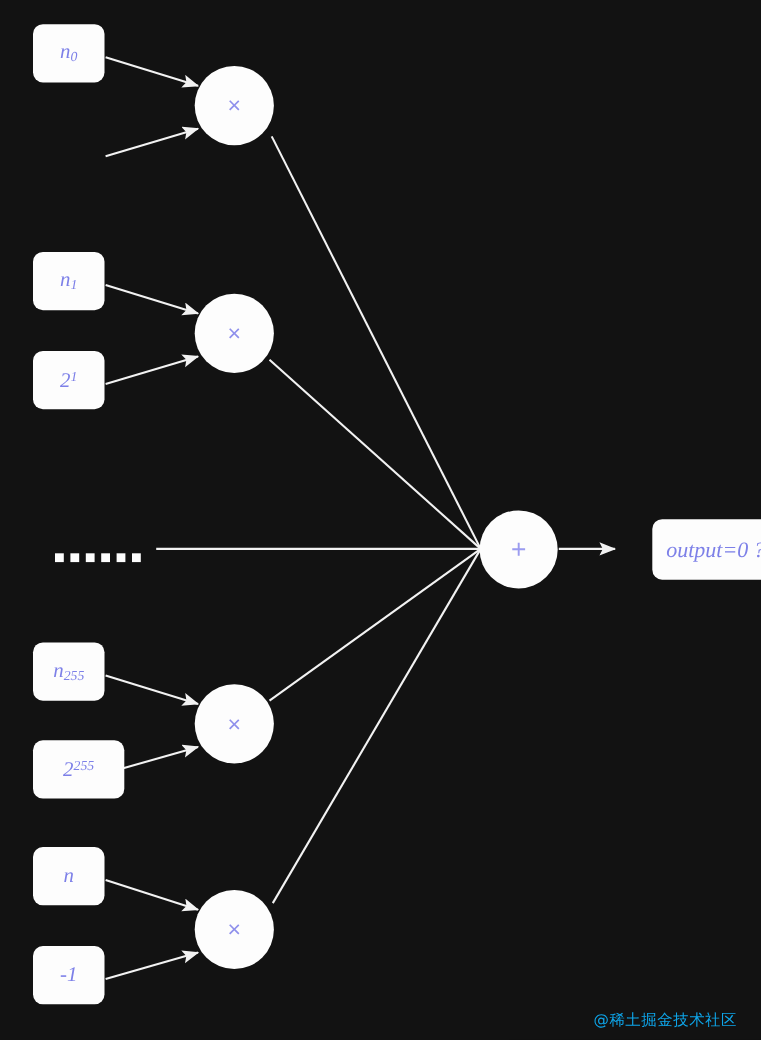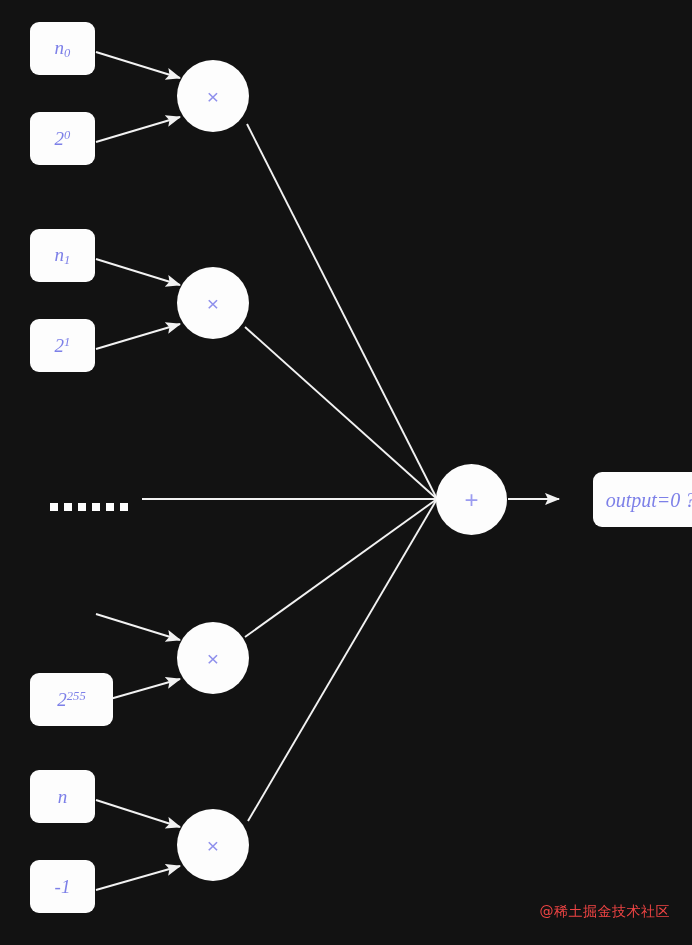--- a/index.html
+++ b/index.html
@@ -97,22 +97,22 @@
     gap: 6px;
   }
   .ellipsis-dots .dot {
     width: 8px;
     height: 8px;
     background: #fdfdfd;
   }
   .watermark {
     position: absolute;
     right: 22px;
-    bottom: 24px;
-    color: #ef4444;
+    bottom: 8px;
+    color: #0ea5e9;
     font-family: "DejaVu Sans", sans-serif;
     font-size: 14px;
     letter-spacing: 0.5px;
     user-select: none;
   }
 </style>
 </head>
 <body>
 
 <div class="canvas">
@@ -147,38 +147,38 @@
       <line x1="508" y1="499" x2="559" y2="499" marker-end="url(#arrow)"></line>
     </g>
   </svg>
 
   <div class="node-box" style="left:30px; top:22px; width:65px; height:53px;">
     <span class="label">
       <span>n</span><sub>0</sub>
     </span>
   </div>
 
-  <div class="node-box" style="left:30px; top:112px; width:65px; height:53px;">
-    <span class="label">
-      <span>2</span><sup>0</sup>
-    </span>
-  </div>
 
   <div class="node-box" style="left:30px; top:229px; width:65px; height:53px;text-align:right;">
     <span class="label">
       <span>n</span><sub>1</sub>
     </span>
   </div>
 
   <div class="node-box" style="left:30px; top:319px; width:65px; height:53px;">
     <span class="label">
       <span>2</span><sup>1</sup>
     </span>
   </div>
 
+  <div class="node-box" style="left:30px; top:584px; width:65px; height:53px;">
+    <span class="label">
+      <span>n</span><sub>255</sub>
+    </span>
+  </div>
 
   <div class="node-box" style="left:30px; top:673px; width:83px; height:53px;">
     <span class="label">
       <span>2</span><sup>255</sup>
     </span>
   </div>
 
   <div class="node-box" style="left:30px; top:770px; width:65px; height:53px;">
     <span class="label">
       <span>n</span>

